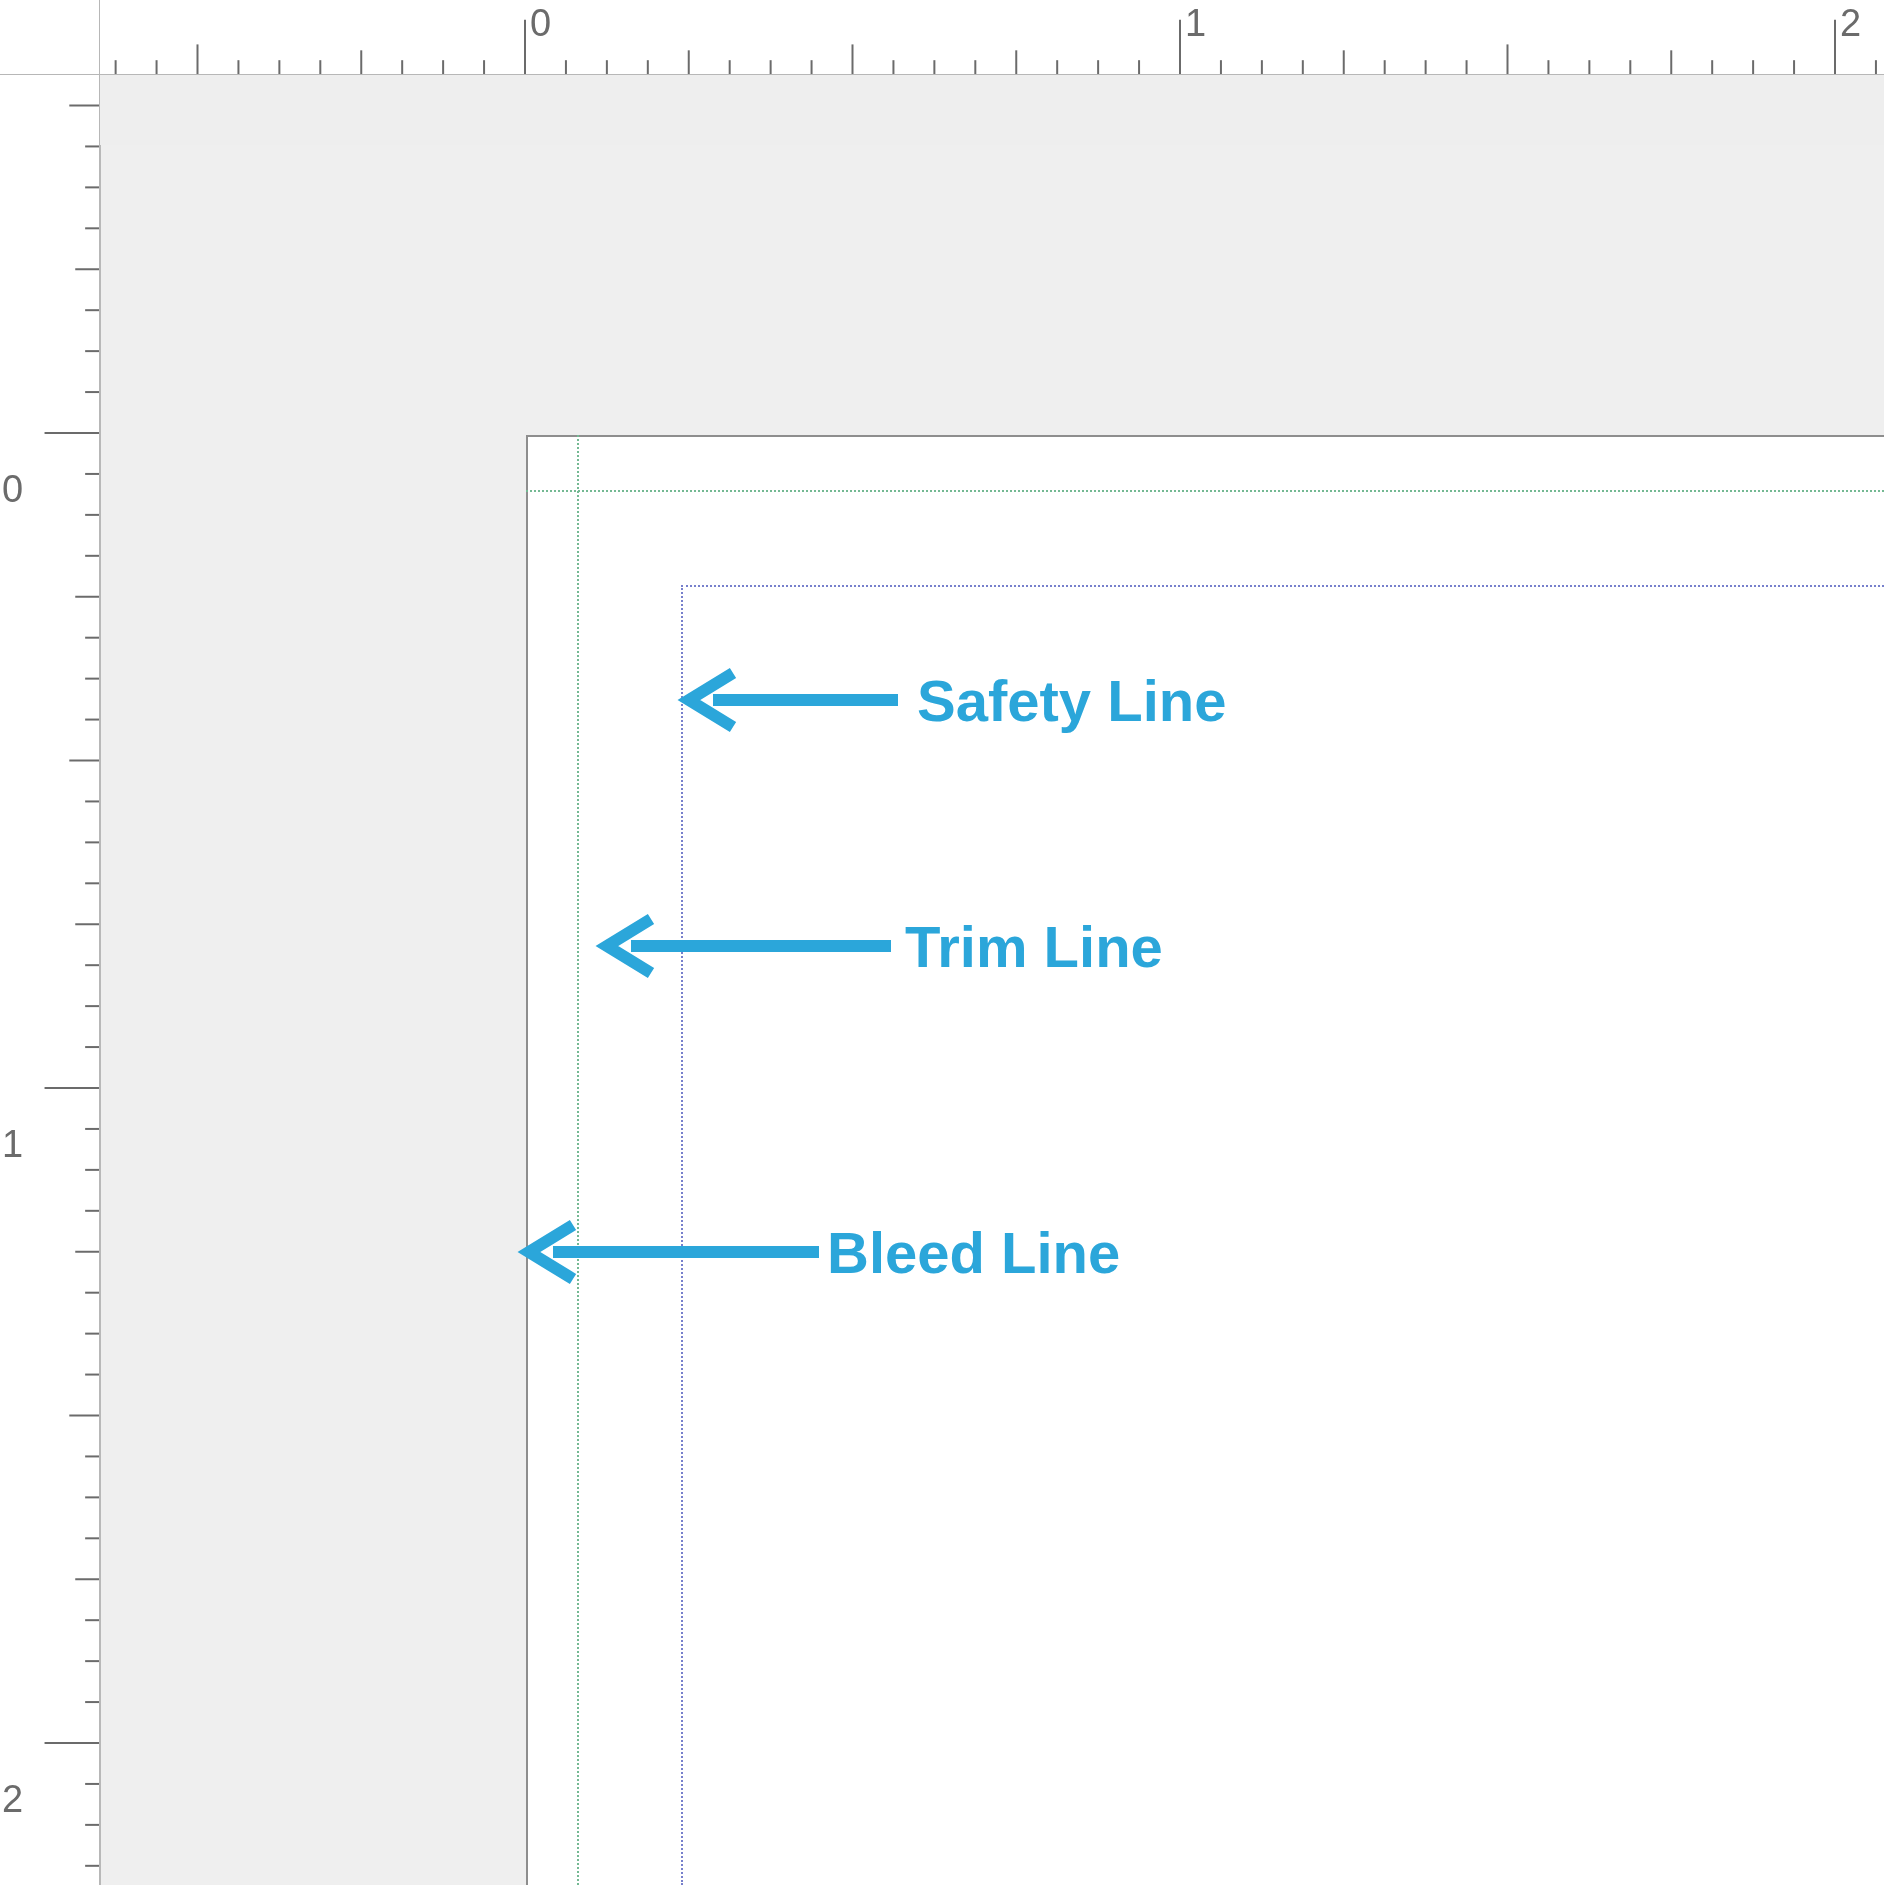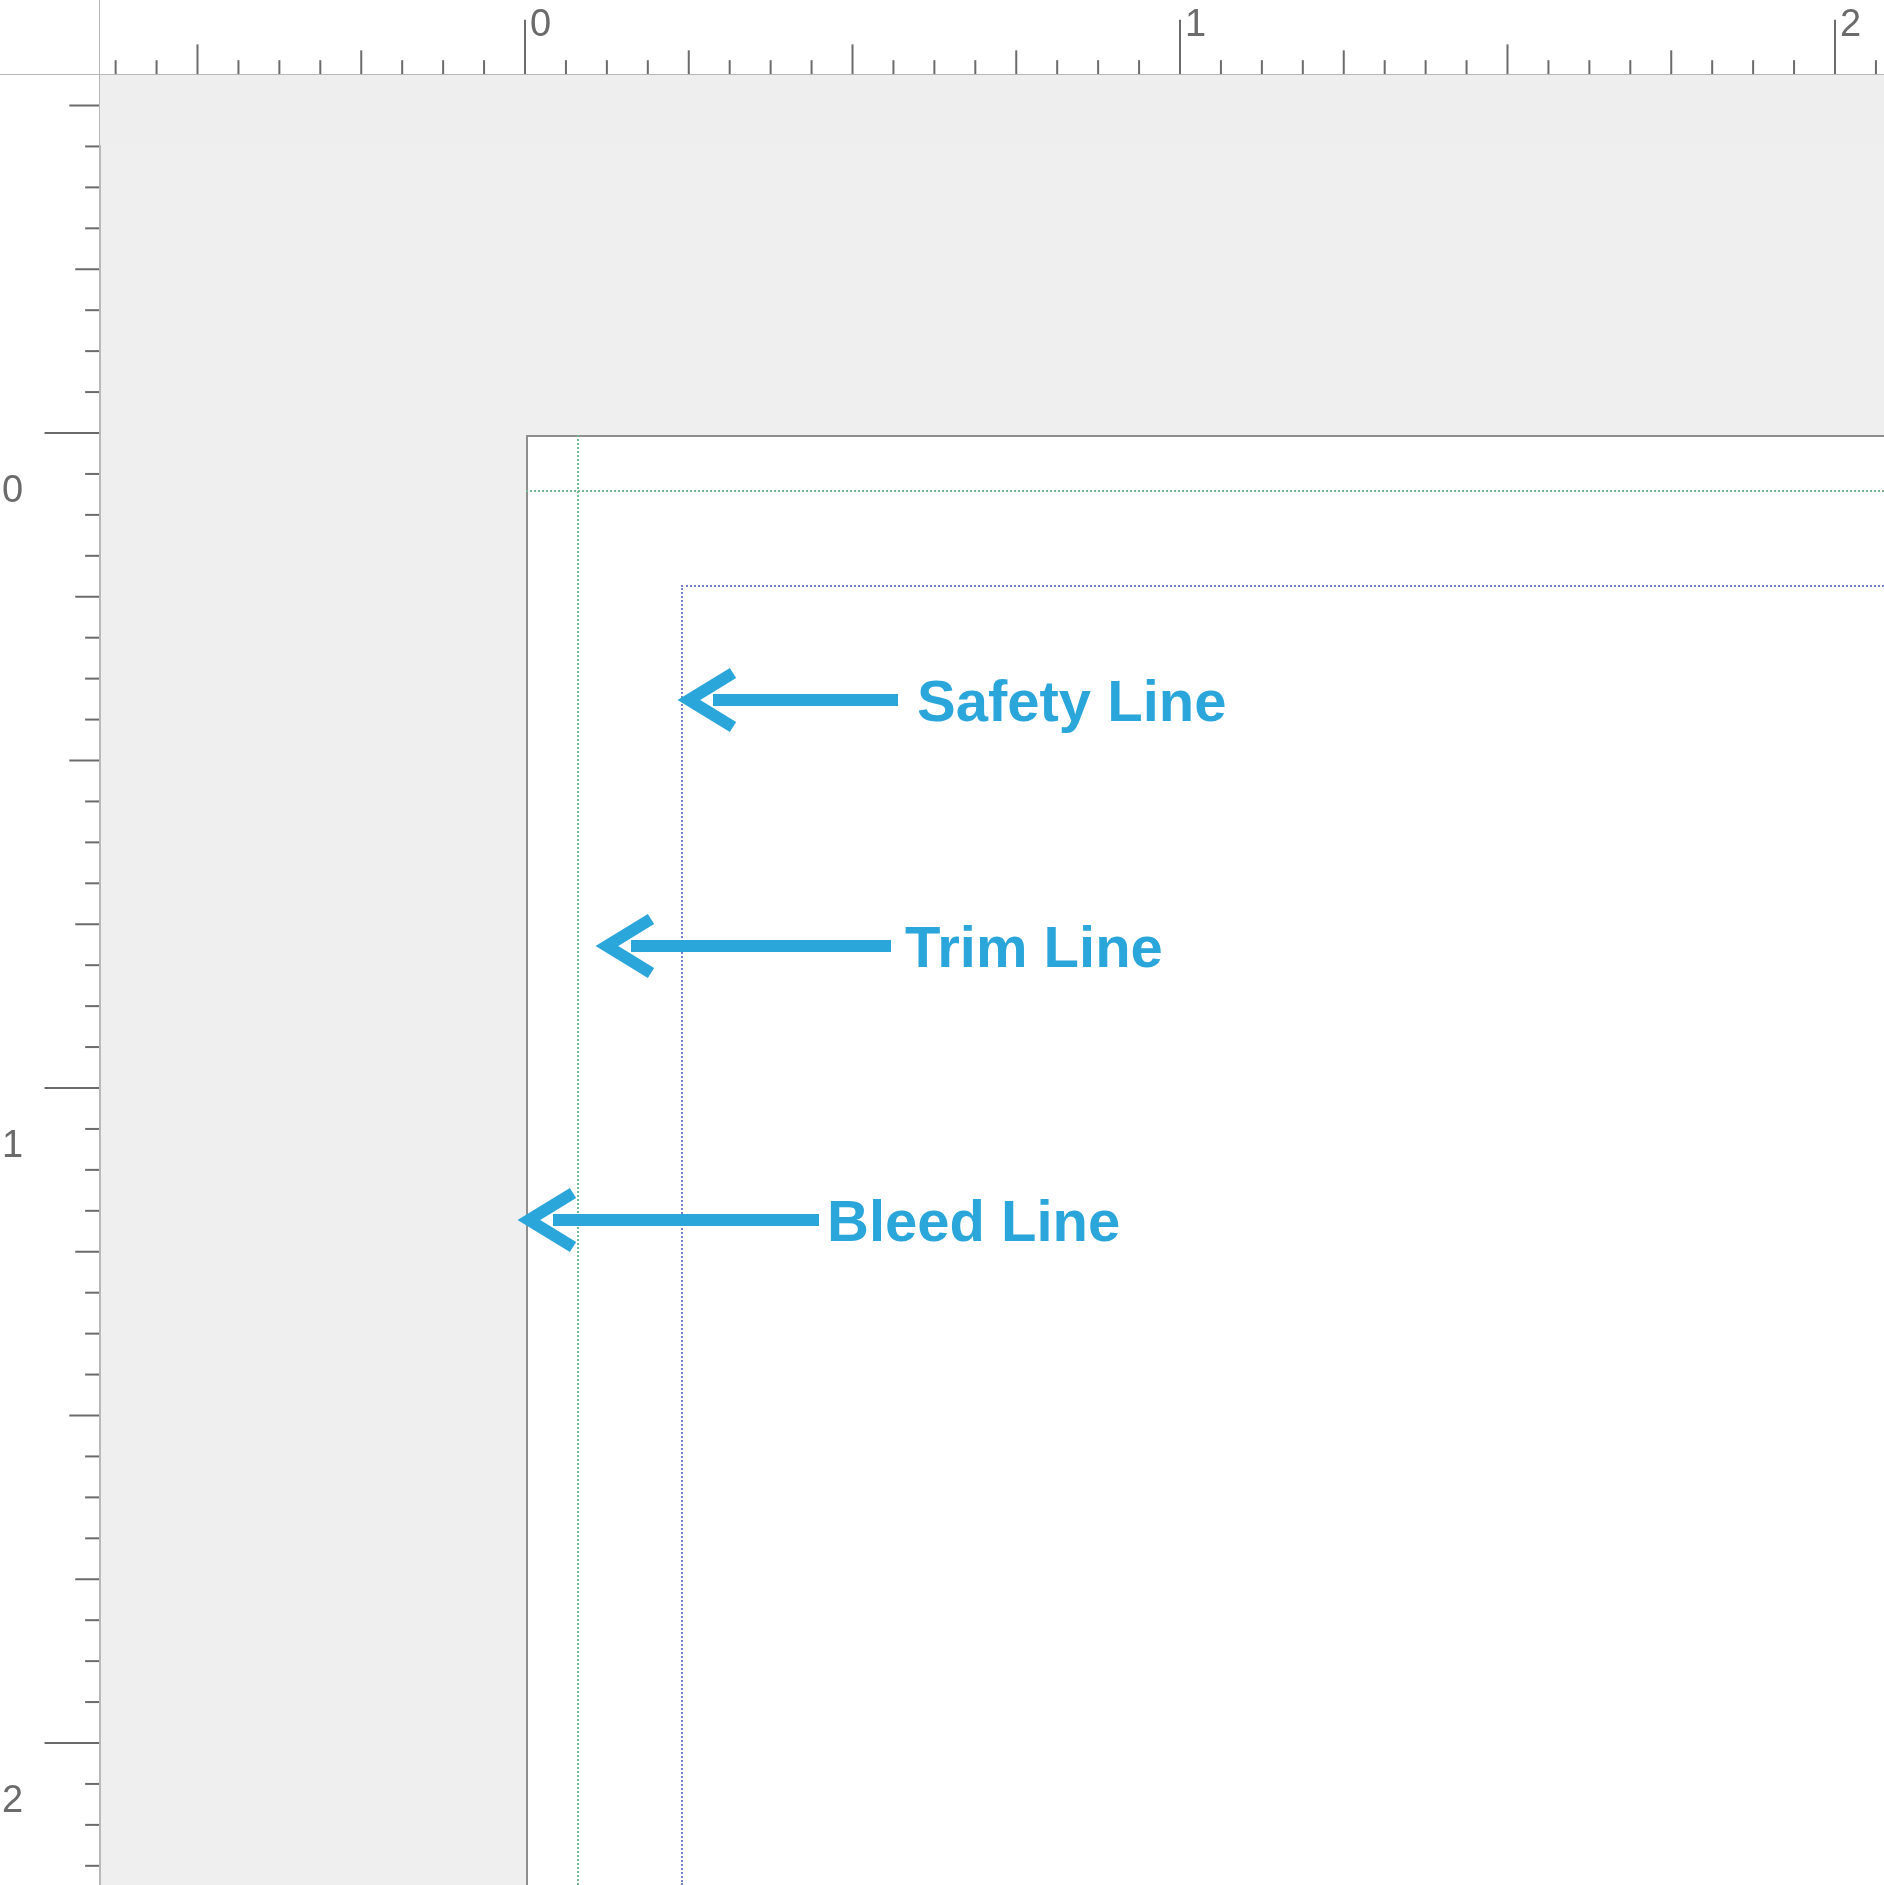--- a/index.html
+++ b/index.html
@@ -278,21 +278,21 @@
   </div>
 
   <div class="anno" style="left:490px; top:766px;">
     <svg width="310" height="70" viewBox="0 0 310 70">
       <line x1="40" y1="35" x2="300" y2="35" stroke="#2ba6da" stroke-width="12"></line>
       <polyline points="60,8 16,35 60,62" fill="none" stroke="#2ba6da" stroke-width="12" stroke-linejoin="miter" stroke-linecap="butt"></polyline>
     </svg>
     <span class="anno-label">Trim Line</span>
   </div>
 
-  <div class="anno" style="left:412px; top:1040px;text-align:right;">
+  <div class="anno" style="left:412px; top:1072px;text-align:right;">
     <svg width="310" height="70" viewBox="0 0 310 70">
       <line x1="40" y1="35" x2="306" y2="35" stroke="#2ba6da" stroke-width="12"></line>
       <polyline points="60,8 16,35 60,62" fill="none" stroke="#2ba6da" stroke-width="12" stroke-linejoin="miter" stroke-linecap="butt"></polyline>
     </svg>
     <span class="anno-label">Bleed Line</span>
   </div>
 
 </div>
 
 </body></html>

